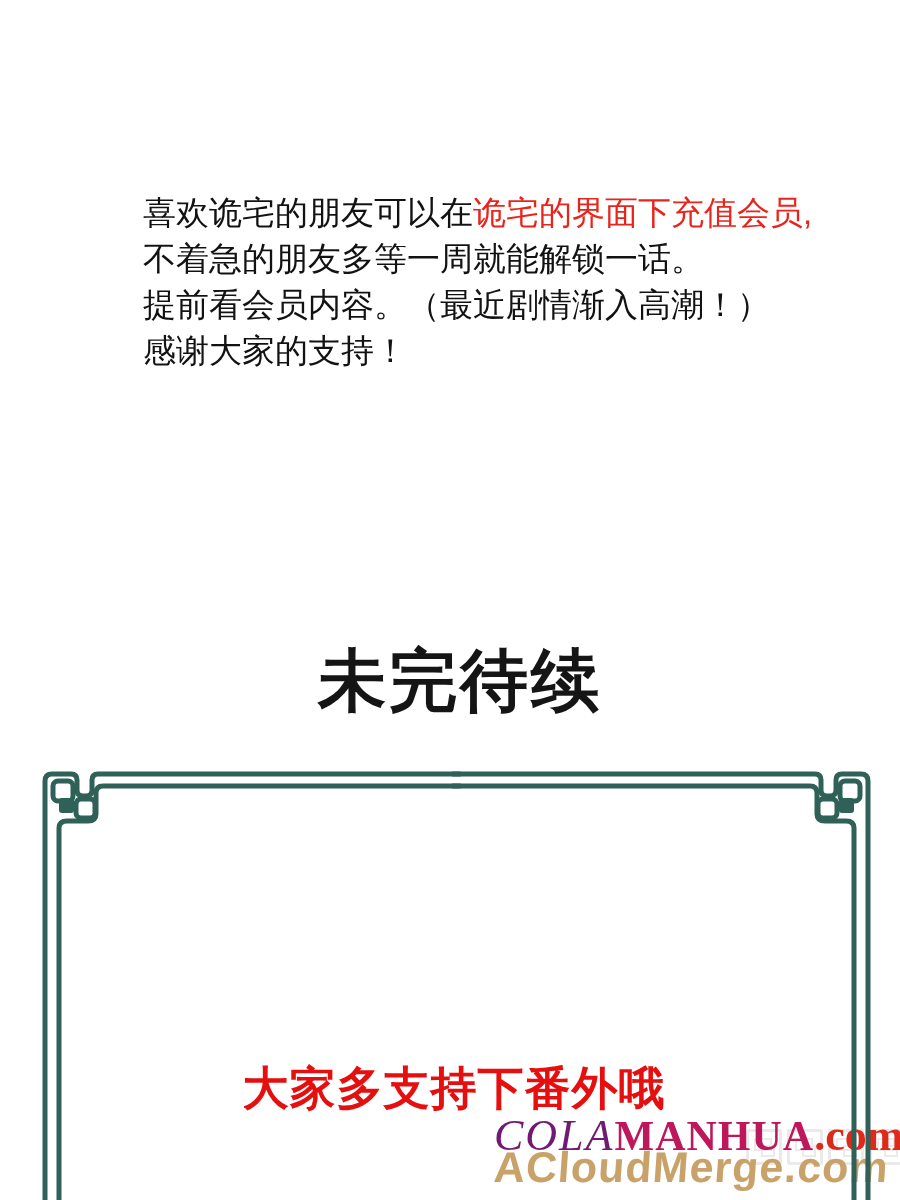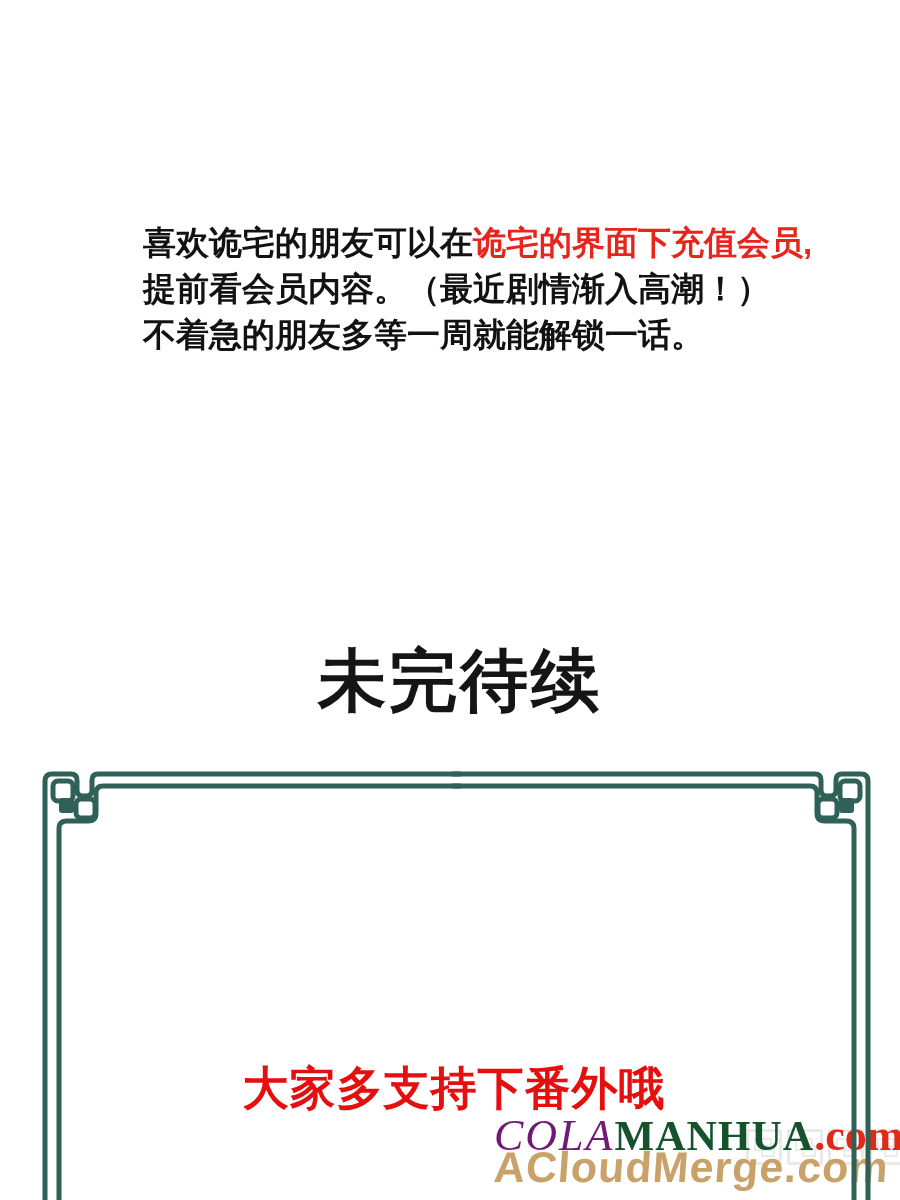--- a/index.html
+++ b/index.html
@@ -14,24 +14,23 @@
   }
 
   
   .notice {
     position: absolute;
     left: 143px;
     top: 190px;
     width: 720px;
     font-size: 33px;
     line-height: 46px;
-    font-weight: 700;
+    font-weight: 400;
     color: #121212;
     letter-spacing: 0px;
-    margin-top: 30px;
   }
   .notice p { margin: 0; white-space: nowrap; }
   .red-inline { color: #e8251c; }
 
   
   .tbc {
     position: absolute;
     left: 0;
     top: 636px;
     width: 900px;
@@ -100,21 +99,21 @@
     font-family: "Liberation Serif", serif;
     font-style: italic;
     font-size: 44px;
     color: #701a75;
     letter-spacing: 2px;
   }
   .wm1 .manhua {
     font-family: "Liberation Serif", serif;
     font-weight: 700;
     font-size: 42px;
-    color: #14532d;
+    color: #be185d;
     letter-spacing: 1px;
   }
   .wm1 .tld {
     font-family: "Liberation Serif", serif;
     font-weight: 700;
     font-size: 44px;
     color: #dd2a1a;
   }
   .wm2 {
     position: absolute;
@@ -134,22 +133,23 @@
     top: 765px;
   }
 </style>
 </head>
 <body>
 
 <div id="canvas">
 
   <div class="notice">
     <p><span>喜欢诡宅的朋友可以在</span><span class="red-inline">诡宅的界面下充值会员,</span></p>
+    <p>不着急的朋友多等一周就能解锁一话。</p>
     <p>提前看会员内容。（最近剧情渐入高潮！）</p>
-    <p>不着急的朋友多等一周就能解锁一话。</p>
+    <p>感谢大家的支持！</p>
   </div>
 
   <div class="tbc">未完待续</div>
 
   <div class="footer-red">大家多支持下番外哦</div>
 
   <div class="faint-logo">
     <div class="faint-glyph"></div>
     <div class="faint-glyph"></div>
     <div class="faint-glyph"></div>

